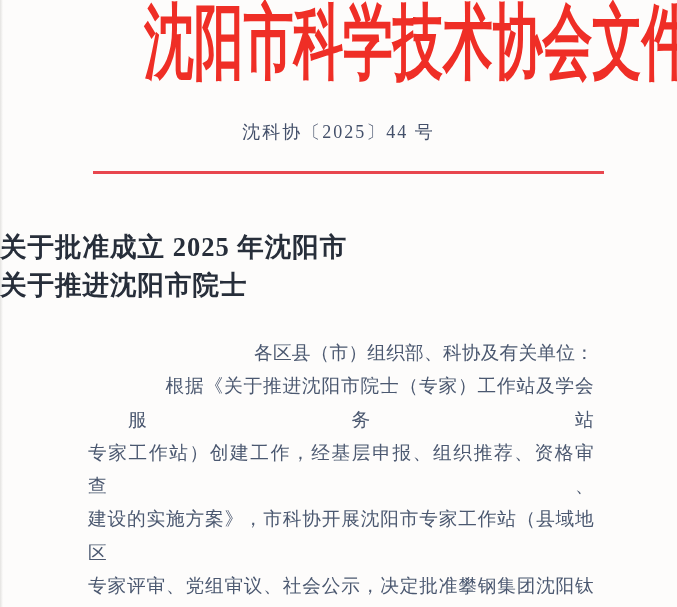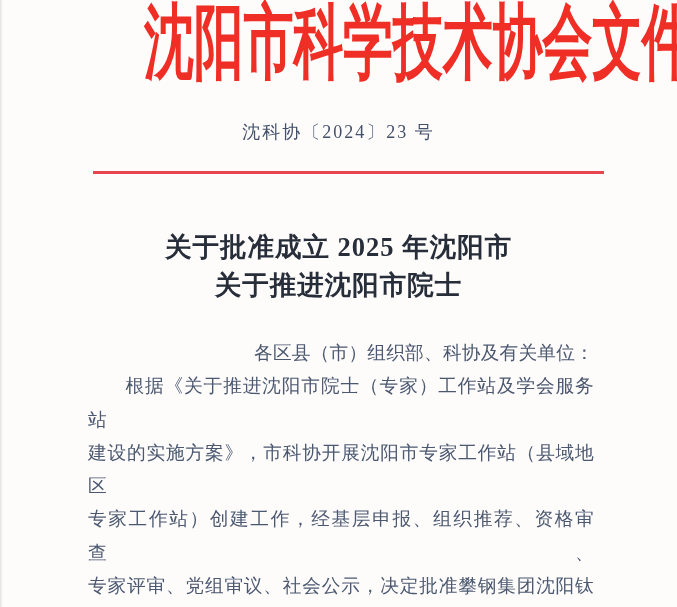--- a/index.html
+++ b/index.html
@@ -61,21 +61,20 @@
     left: 93px;
     width: 511px;
     height: 2.5px;
     background: var(--divider-red, #e8464e);
   }
   .doc-title {
     position: absolute;
     top: 228px;
     left: 0;
     width: 100%;
-    text-align: center;
     font-size: 26.5px;
     font-weight: bold;
     color: var(--title-text, #272e3a);
     line-height: 38px;
     letter-spacing: 1px;
   }
   .doc-body {
     position: absolute;
     top: 336px;
     left: 88px;
@@ -83,43 +82,43 @@
     font-size: 18.7px;
     line-height: 33.3px;
     color: var(--body-text, #4b5870);
     letter-spacing: 0.2px;
   }
   .salutation { text-align: right; }
   .body-line {
     text-align: justify;
     text-align-last: justify;
   }
-  .body-line.indent { text-indent: 2em; }
+  .body-line.indent { text-indent: 2em; margin-left: 40px; }
 </style>
 </head>
 <body>
 
 <div class="page">
 
   <div class="masthead">
     <span class="masthead-text">沈阳市科学技术协会文件</span>
   </div>
 
-  <div class="doc-number">沈科协〔2024〕23 号</div>
+  <div class="doc-number">沈科协〔2025〕44 号</div>
 
   <div class="red-rule"></div>
 
   <div class="doc-title">
     <div>关于批准成立 2025 年沈阳市</div>
     <div>关于推进沈阳市院士</div>
   </div>
 
   <div class="doc-body">
     <div class="salutation">各区县（市）组织部、科协及有关单位：</div>
     <div id="body-lines">
         <div class="body-line indent">根据《关于推进沈阳市院士（专家）工作站及学会服务站</div>
+        <div class="body-line">专家工作站）创建工作，经基层申报、组织推荐、资格审查、</div>
         <div class="body-line">建设的实施方案》，市科协开展沈阳市专家工作站（县域地区</div>
-        <div class="body-line">专家工作站）创建工作，经基层申报、组织推荐、资格审查、</div>
         <div class="body-line">专家评审、党组审议、社会公示，决定批准攀钢集团沈阳钛金</div>
       </div>
   </div>
 
 </div>
 
 </body></html>

